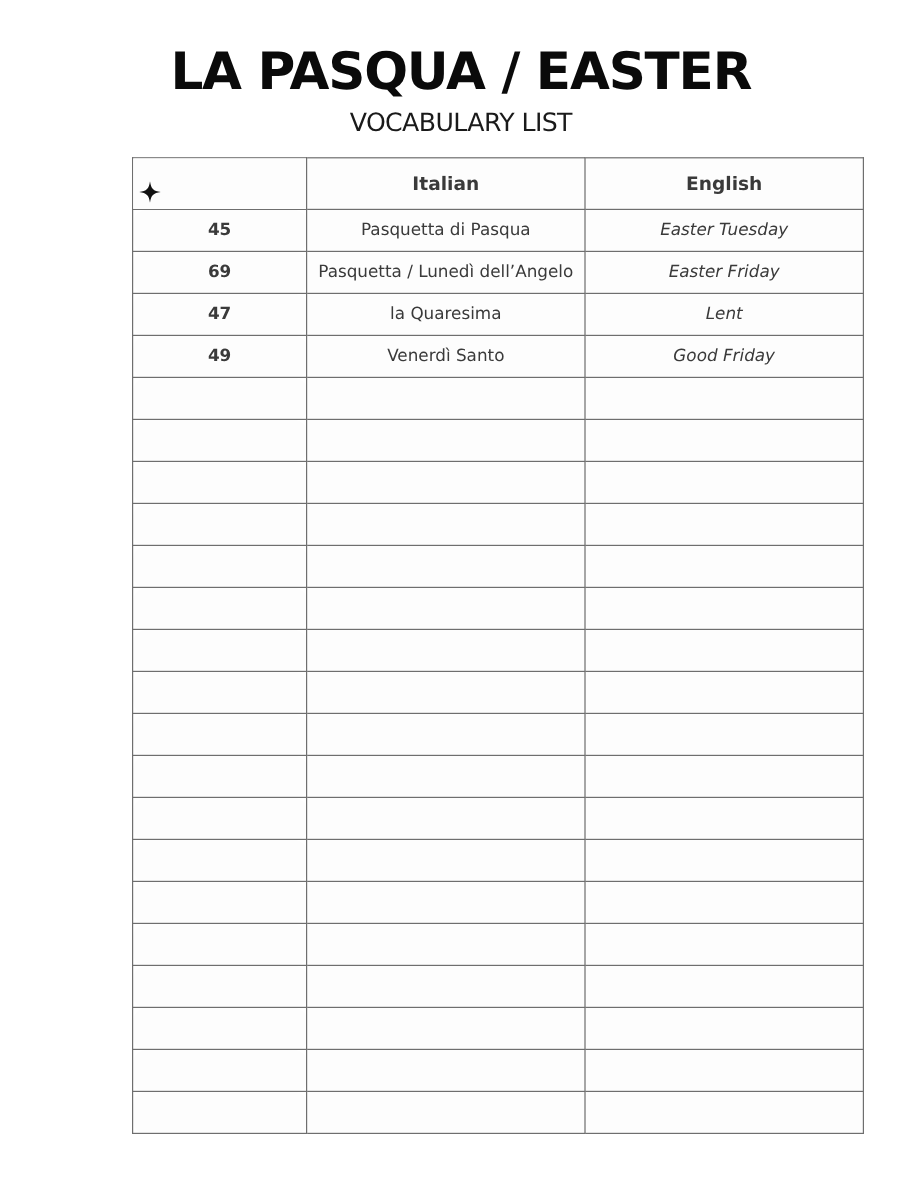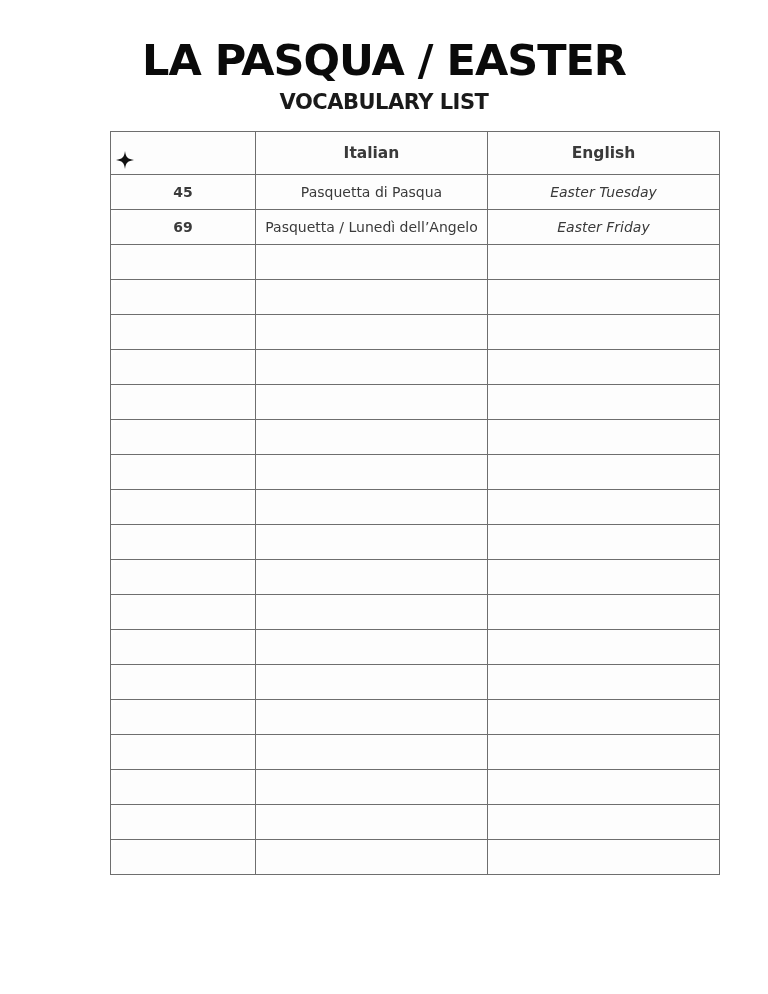--- a/index.html
+++ b/index.html
@@ -9,21 +9,21 @@
     overflow: hidden;
   }
   .title {
     position: absolute; left: 0; top: 30px; width: 768px; text-align: center;
     font-family: "DejaVu Sans", sans-serif; font-weight: bold;
     font-size: 43px; letter-spacing: -1px; color: #0a0a0a; line-height: 60px;
     transform: scaleY(1.0);
   }
   .subtitle {
     position: absolute; left: 0; top: 88px; width: 768px; text-align: center;
-    font-family: "DejaVu Sans", sans-serif; font-weight: bold;
+    font-family: "DejaVu Sans", sans-serif; font-weight: normal;
     font-size: 21px; color: #1a1a1a; line-height: 28px; letter-spacing: -0.5px;
   }
   table.vocab {
     position: absolute; left: 80px; top: 131px; width: 609px;
     border-collapse: collapse; table-layout: fixed; margin-left: 30px;
   }
   table.vocab td, table.vocab th {
     border: 1.3px solid #6e6e6e; padding: 0; text-align: center; vertical-align: middle;
     font-family: "DejaVu Sans", sans-serif; font-size: 14px; color: #3a3a3a;
     background: #fdfdfd;
@@ -66,20 +66,30 @@
   <tbody id="tbody">
       <tr>
         <td class="num">45</td>
         <td class="ita">Pasquetta di Pasqua</td>
         <td class="eng">Easter Tuesday</td>
       </tr>
       <tr>
         <td class="num">69</td>
         <td class="ita">Pasquetta / Lunedì dell’Angelo</td>
         <td class="eng">Easter Friday</td>
+      </tr>
+      <tr>
+        <td class="num">47</td>
+        <td class="ita">la Quaresima</td>
+        <td class="eng">Lent</td>
+      </tr>
+      <tr>
+        <td class="num">49</td>
+        <td class="ita">Venerdì Santo</td>
+        <td class="eng">Good Friday</td>
       </tr>
       <tr>
         <td class="num"></td>
         <td class="ita"></td>
         <td class="eng"></td>
       </tr>
       <tr>
         <td class="num"></td>
         <td class="ita"></td>
         <td class="eng"></td>

